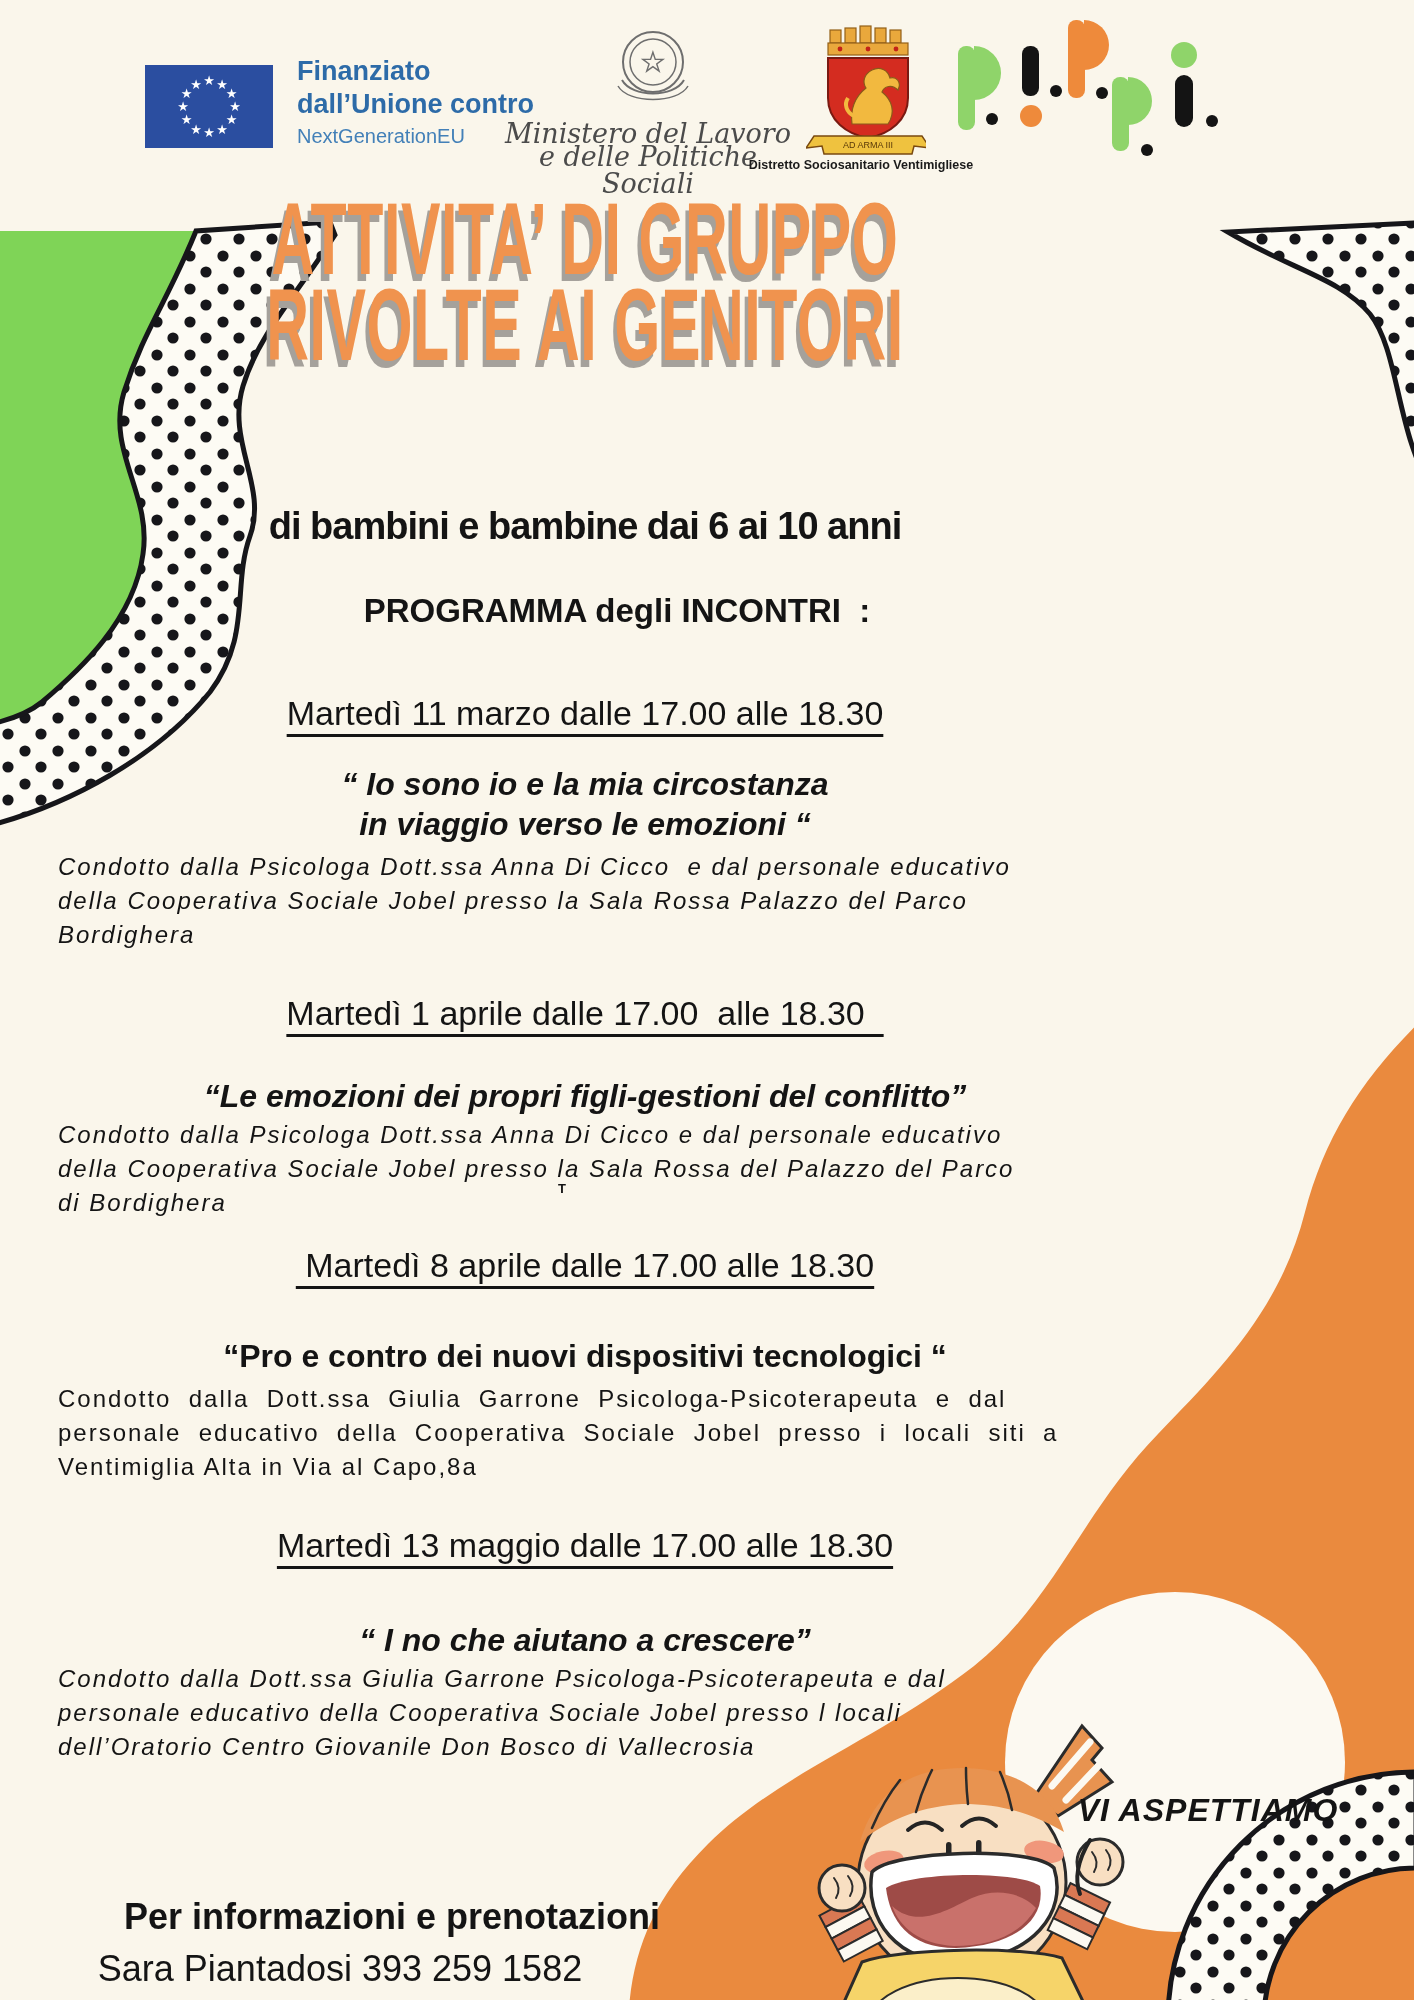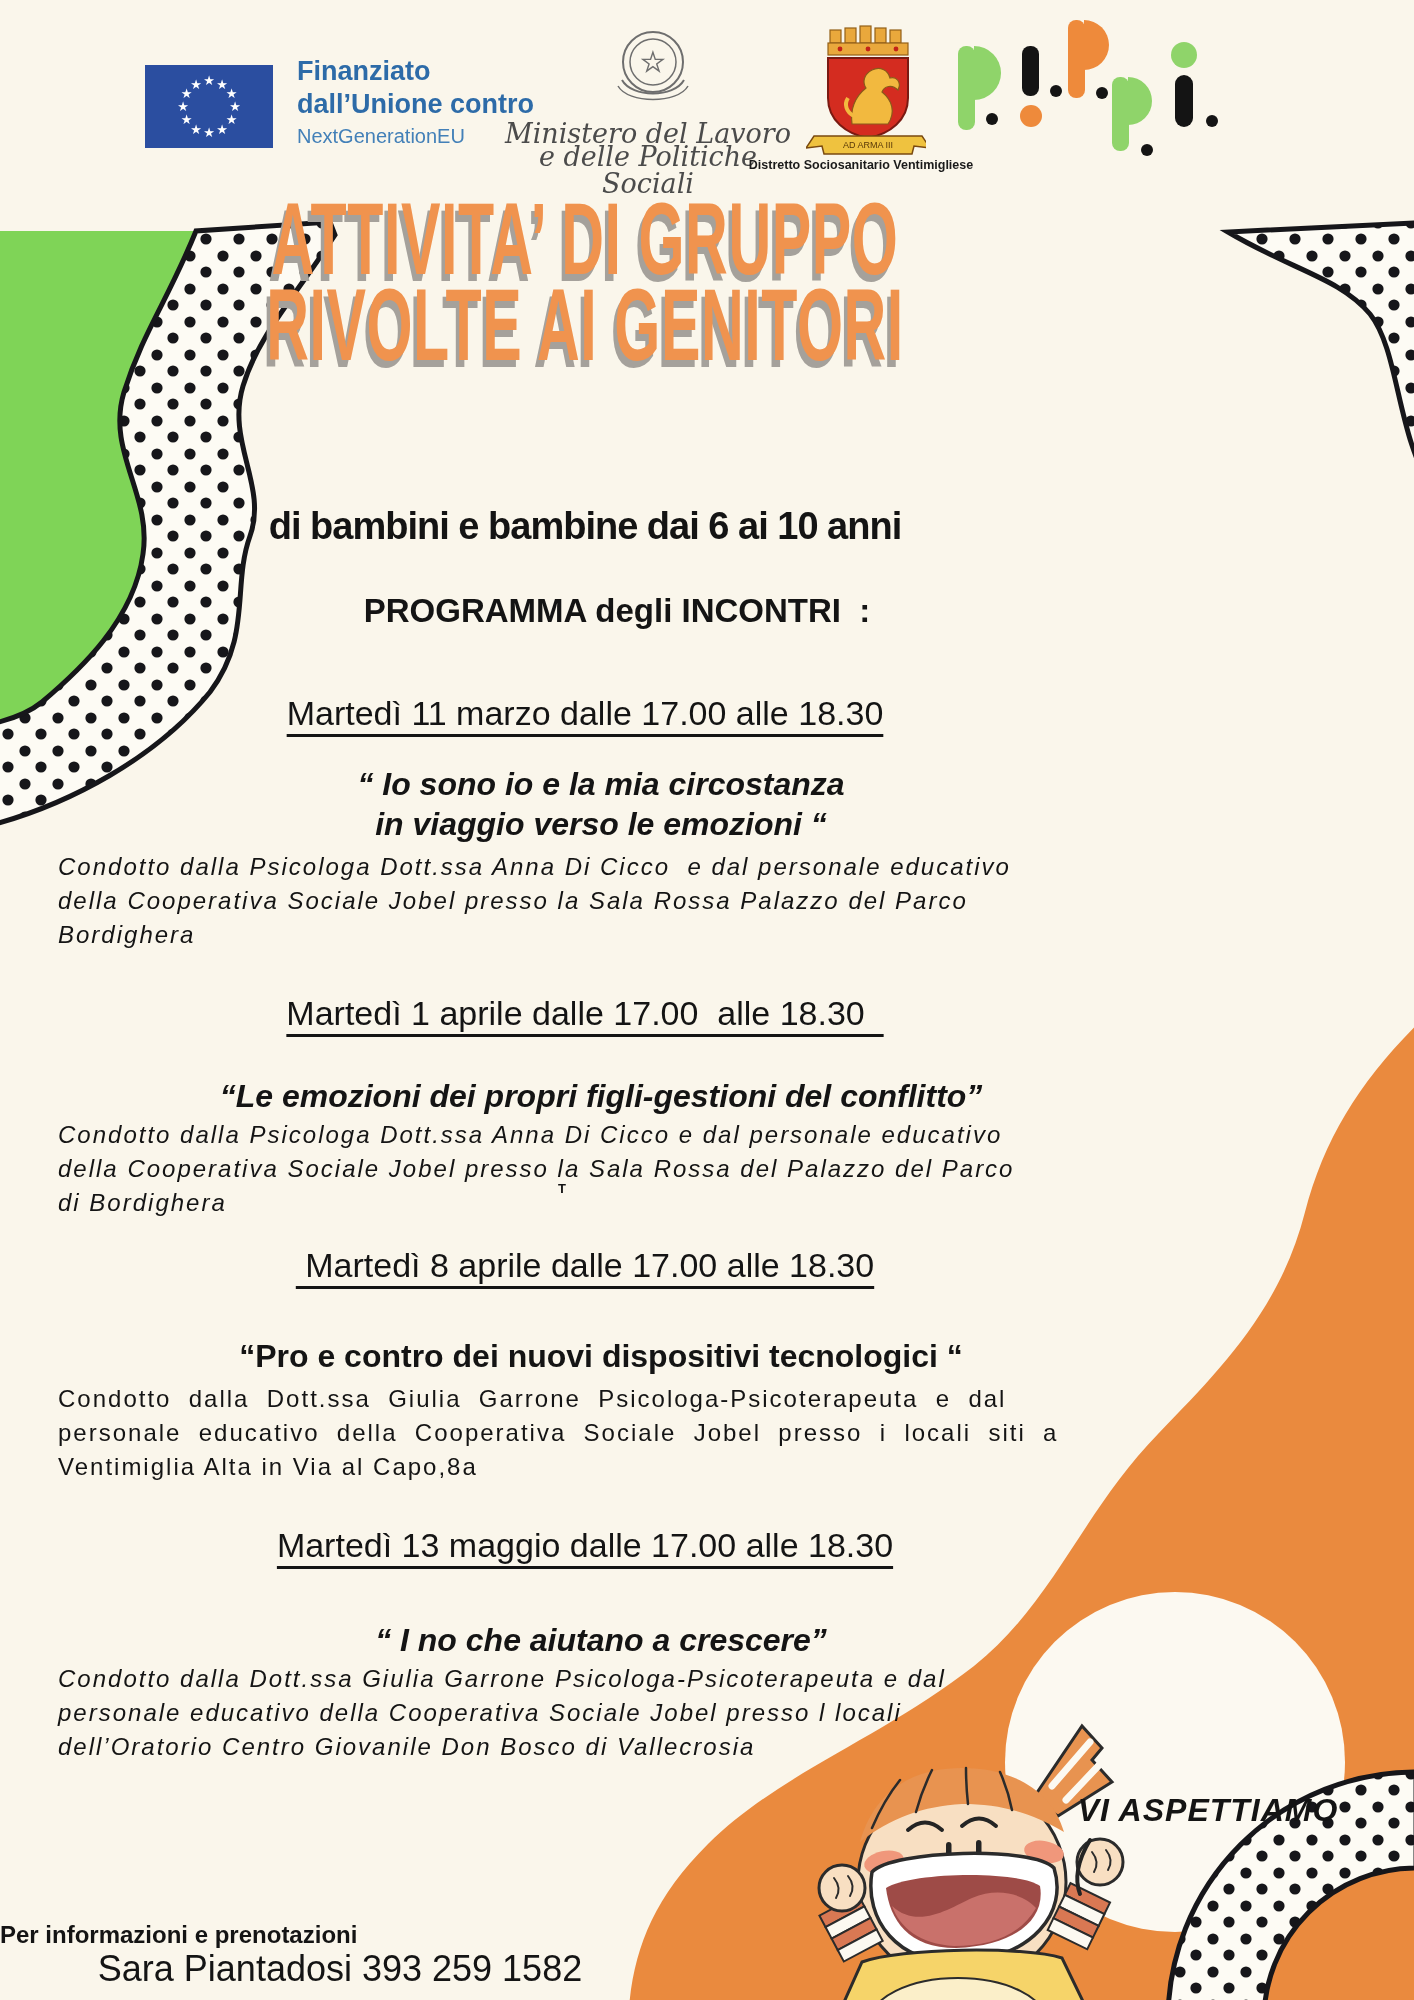--- a/index.html
+++ b/index.html
@@ -26,27 +26,27 @@
     text-shadow:-6px 7px 0 #A5A19B;
     white-space:nowrap;
   }
   .subtitle{font-size:38px;font-weight:bold;letter-spacing:-1px;}
   .program{font-size:33px;font-weight:bold;white-space:pre;}
   .session-date{
     font-size:34px;font-weight:400;white-space:pre;
     text-decoration:underline;text-decoration-thickness:3px;text-underline-offset:9px;
     text-decoration-color:#141414;
   }
-  .talk-title{font-size:32px;font-weight:bold;font-style:italic;line-height:40px;margin-left:16px;}
+  .talk-title{font-size:32px;font-weight:bold;font-style:italic;line-height:40px;}
   .talk-title.upright{font-style:normal;}
   .para{left:58px;width:1320px;font-size:24px;line-height:34px;white-space:pre;letter-spacing:2px;}
   .para.it{font-style:italic;}
   .footnote-t{font-size:13px;font-weight:bold;}
   .closing{font-size:32px;font-weight:bold;font-style:italic;letter-spacing:1px;text-align:center;}
-  .contact1{font-size:24px;font-weight:bold;text-align:left;margin-top:25px;}
+  .contact1{font-size:36px;font-weight:bold;text-align:right;}
   .contact2{font-size:36px;font-weight:400;text-align:center;}
 </style>
 </head>
 <body>
 
 <div class="page">
 
   <svg class="deco-svg" width="1414" height="2000" viewBox="0 0 1414 2000">
     <defs>
       <pattern id="dots" width="33" height="33" patternUnits="userSpaceOnUse">

